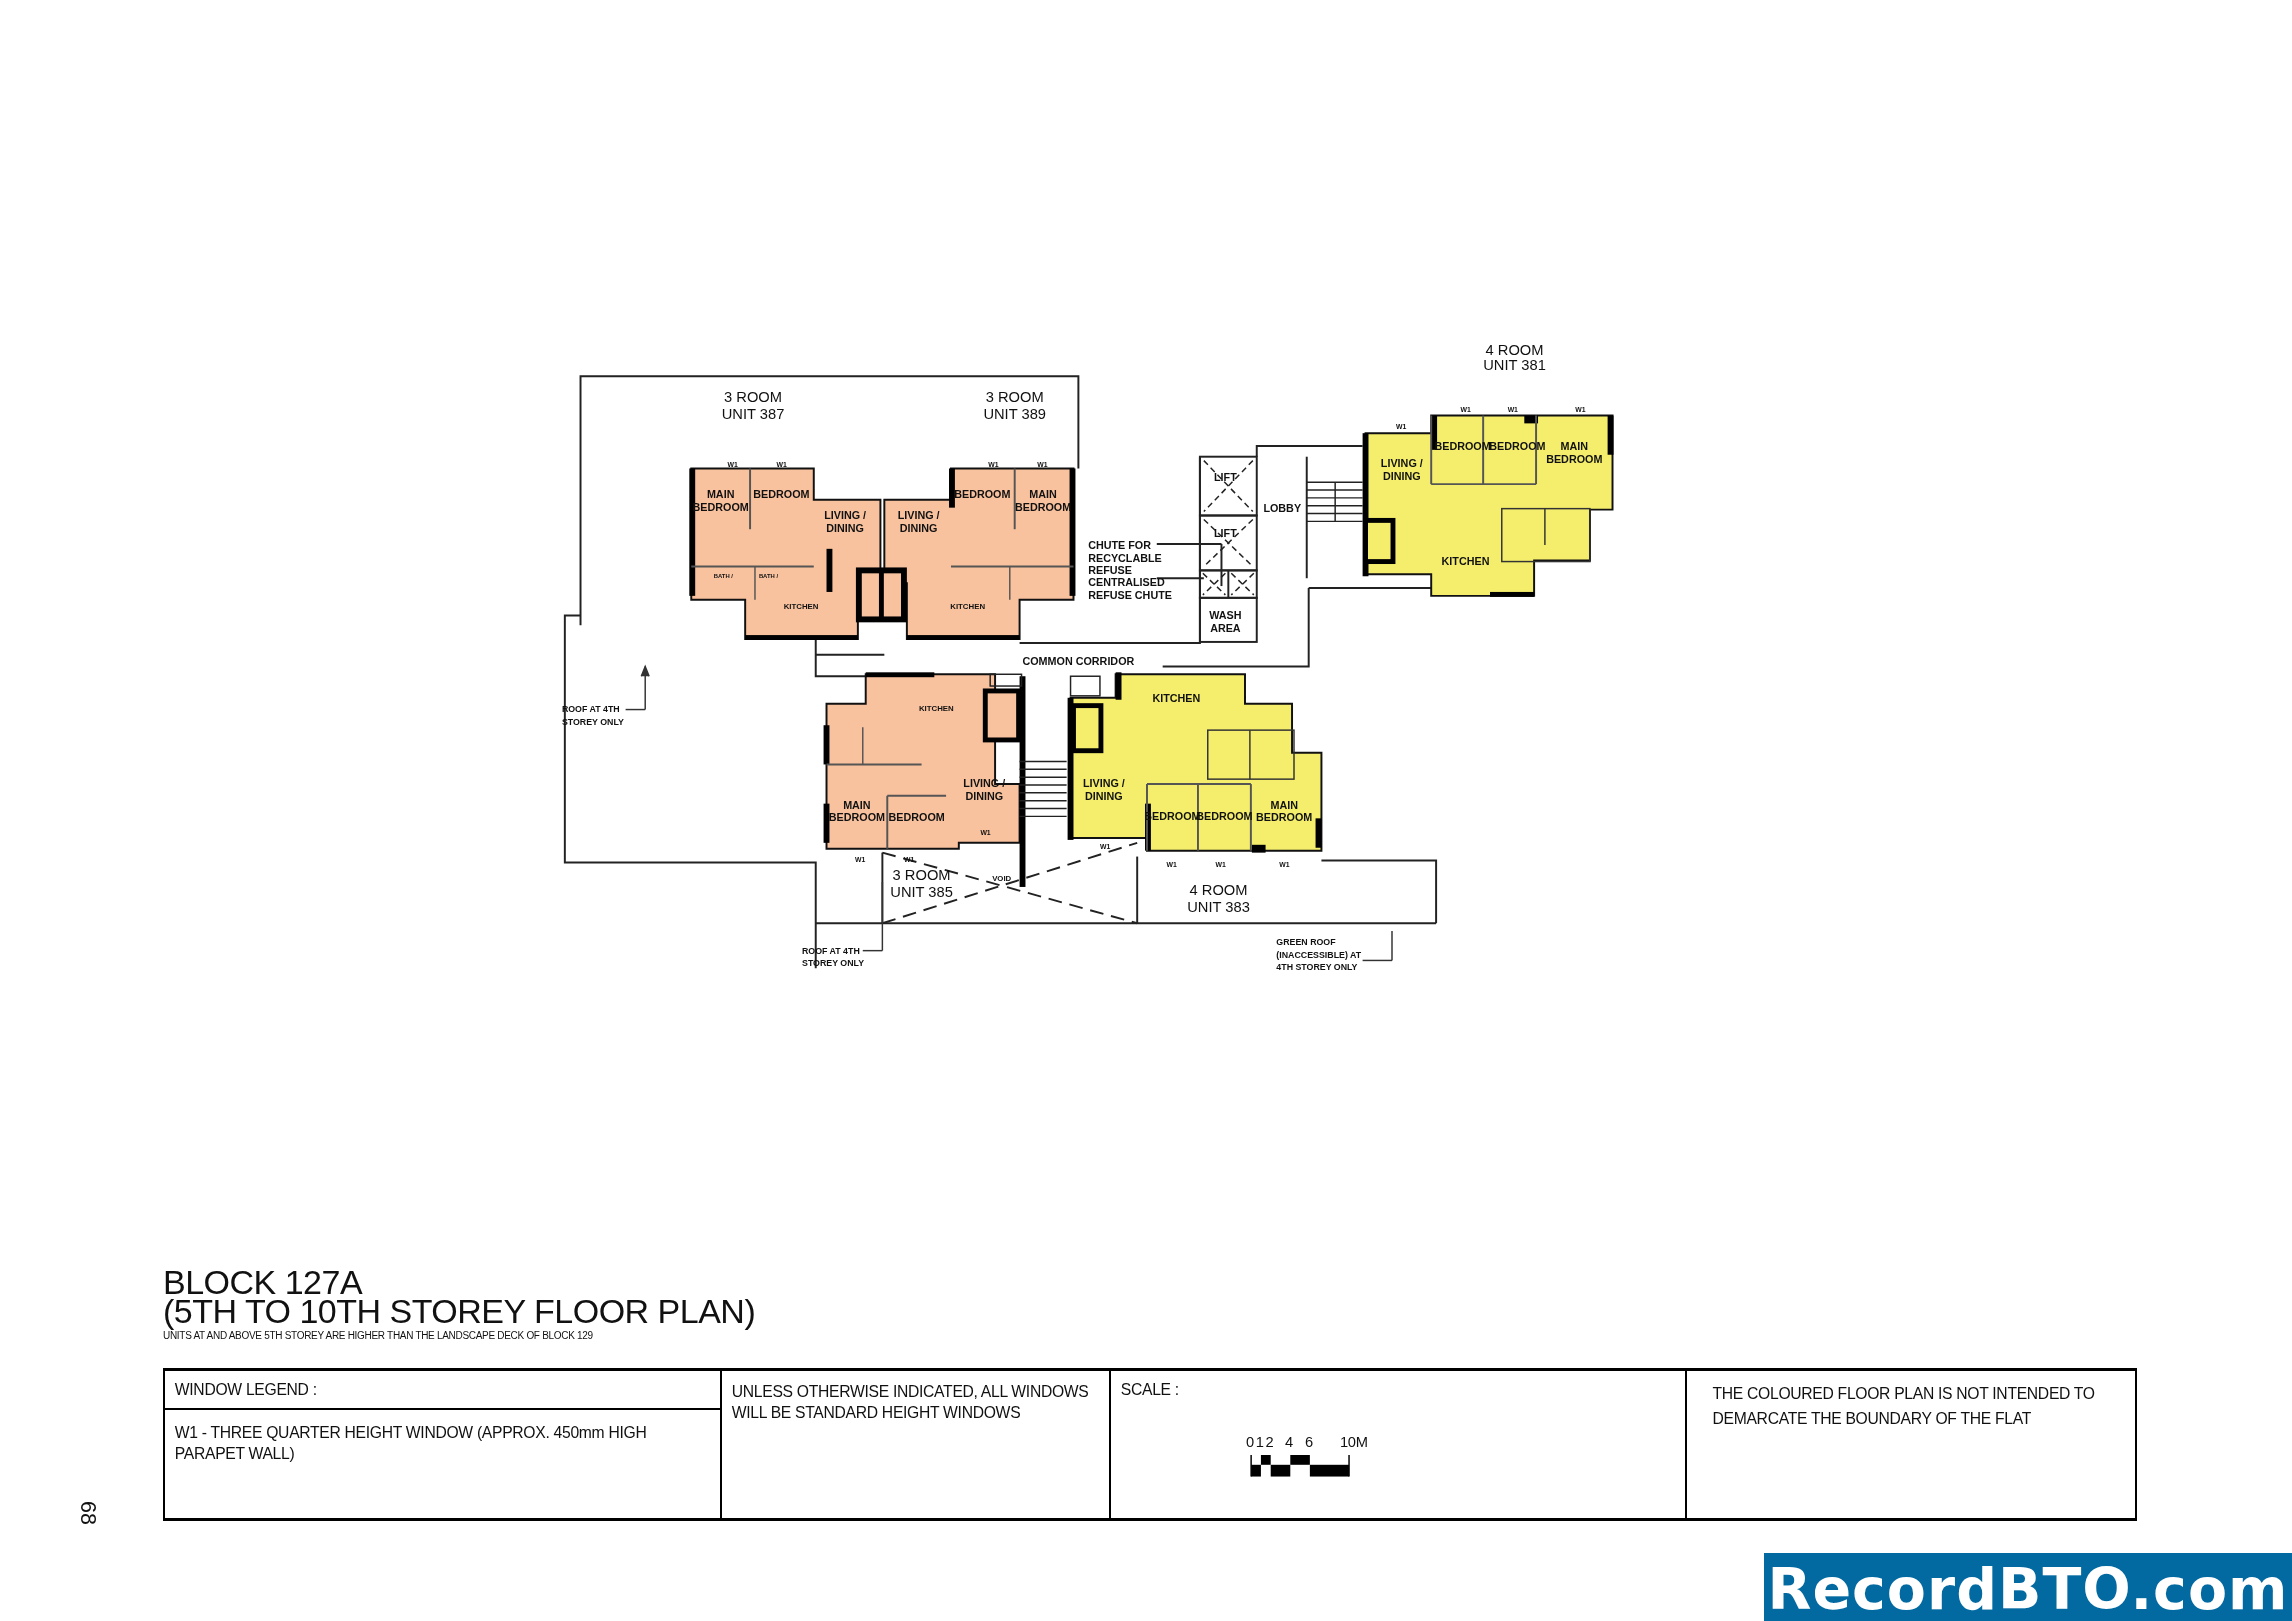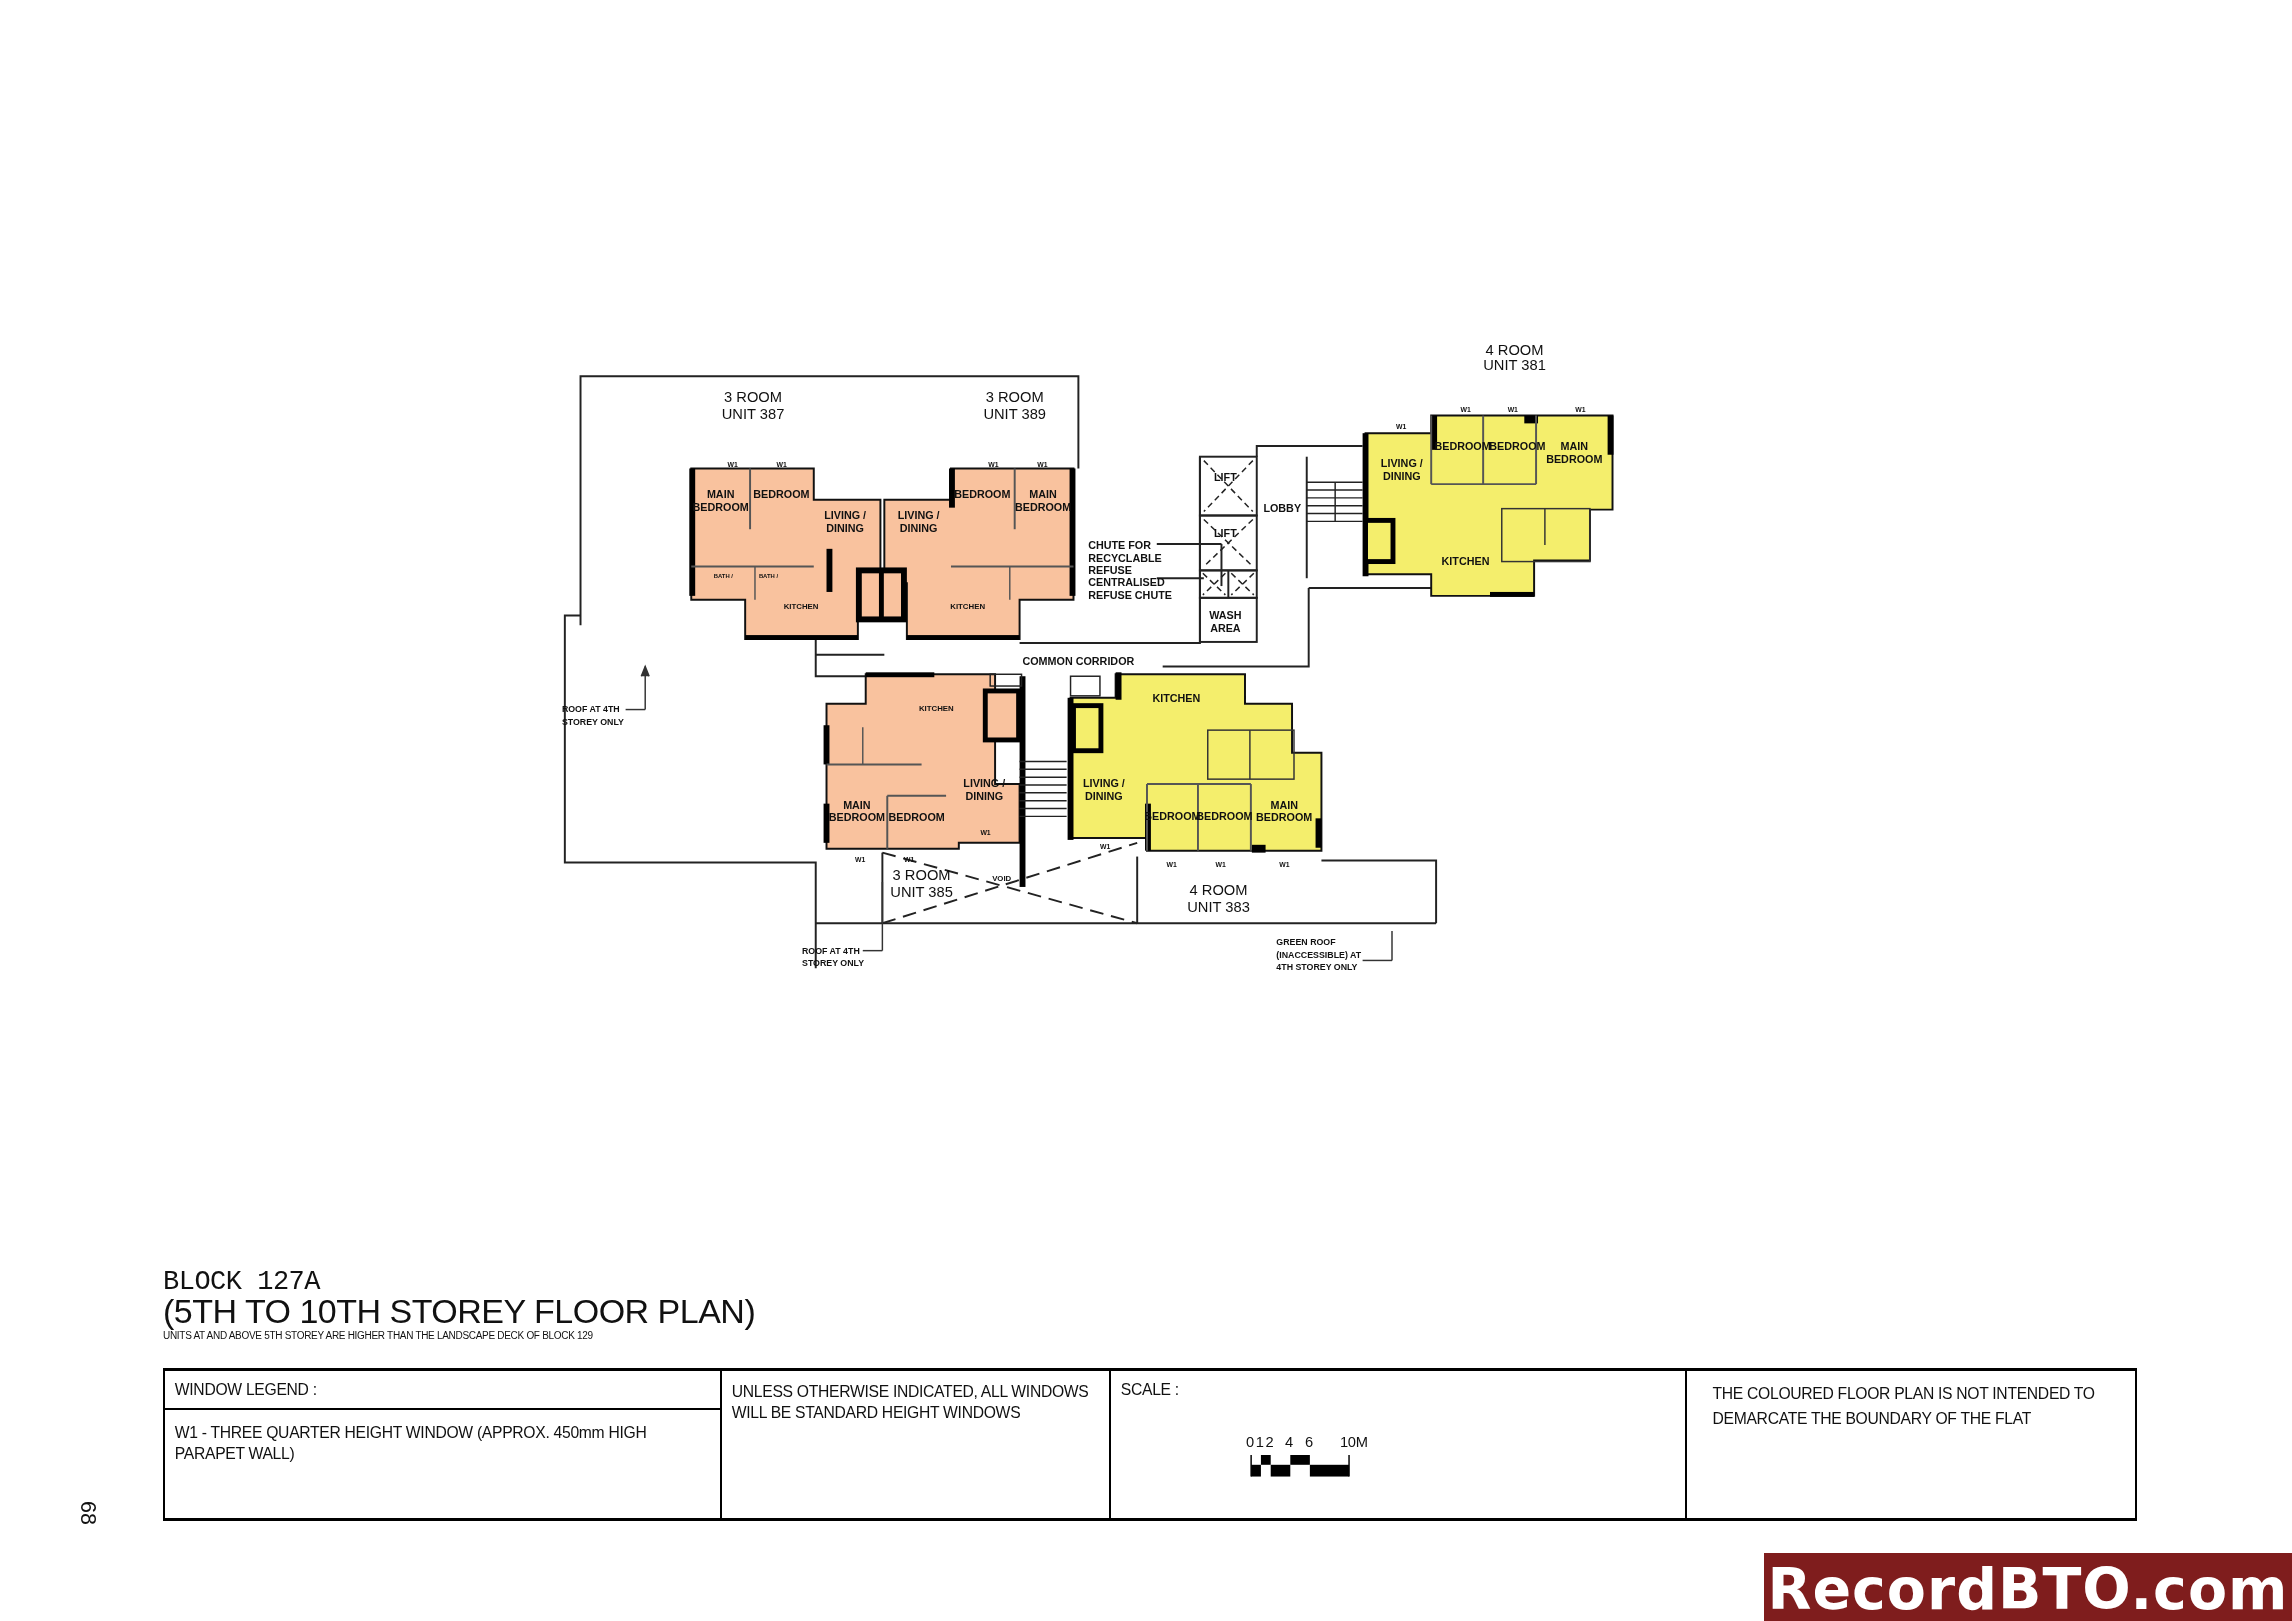--- a/index.html
+++ b/index.html
@@ -6,40 +6,40 @@
     body { width: 2293px; height: 1621px; position: relative; overflow: hidden;
            font-family: "Liberation Sans", sans-serif; color: #111; }
     .plan-svg { position: absolute; left: 0; top: 0; width: 2293px; height: 1621px; }
     .plan-svg text { font-family: "Liberation Sans", sans-serif; font-weight: bold; fill: #111; }
     .lbl-unit { font-size: 15px; font-weight: normal !important; }
     .lbl-room { font-size: 11px; }
     .lbl-small { font-size: 6px; }
     .lbl-w1 { font-size: 7px; }
     .lbl-note { font-size: 11px; }
     .title-block { position: absolute; left: 163px; top: 1268px; }
-    .title-1 { font-size: 27px; line-height: 29px; letter-spacing: -0.5px; font-family: Liberation Mono, monospace; }
+    .title-1 { font-size: 34px; line-height: 29px; letter-spacing: -0.5px; }
     .title-2 { font-size: 34px; line-height: 29px; letter-spacing: -0.5px; }
     .title-3 { font-size: 10px; line-height: 19.6px; letter-spacing: -0.3px; }
     .legend-table { position: absolute; left: 163px; top: 1368px; width: 1974px; height: 153px;
                     border-top: 3.9px solid #000; border-bottom: 3.9px solid #000;
                     border-left: 2px solid #000; border-right: 2.9px solid #000; box-sizing: border-box;
                     display: flex; }
     .cell { border-right: 2px solid #000; box-sizing: border-box; position: relative; font-size: 15.7px; letter-spacing: -0.3px; }
     .cell:last-child { border-right: none; }
     .cell-legend { width: 557px; }
     .cell-legend .hdr { height: 39px; border-bottom: 2px solid #000; padding: 9.8px 0 0 9.8px; box-sizing: border-box; }
     .cell-legend .body { padding: 11.8px 9.8px; line-height: 21.6px; }
     .cell-note1 { width: 389px; padding: 9.8px 9.8px; line-height: 21.6px; }
     .cell-scale { width: 576px; padding: 9.8px 9.8px; }
     .cell-note2 { flex: 1; padding: 9.8px 25.5px; line-height: 25px; }
     .scale-nums { position: absolute; top: 63px; left: 135px; font-size: 14.7px; }
     .scale-nums span { position: absolute; white-space: nowrap; }
     .scale-bar { position: absolute; top: 84px; left: 139px; }
     .page-num { position: absolute; left: 76px; top: 1500px; font-size: 21.6px; transform: rotate(90deg); transform-origin: center; }
-    .watermark { position: absolute; left: 1764px; top: 1553px; width: 528px; height: 69px; background: #7f1d1d;
+    .watermark { position: absolute; left: 1764px; top: 1553px; width: 528px; height: 69px; background: #0369a1;
                  color: #fff; font-family: "DejaVu Sans", sans-serif; font-weight: bold; font-size: 57px;
                  line-height: 73px; text-align: center; letter-spacing: 1px; }
   </style>
 </head>
 <body>
 
 <svg class="plan-svg" viewBox="0 0 2339 1654" xmlns="http://www.w3.org/2000/svg">
   <g fill="none" stroke="#222" stroke-width="2">
 
     <polyline points="592,638 592,384 1100,384 1100,478"></polyline>

